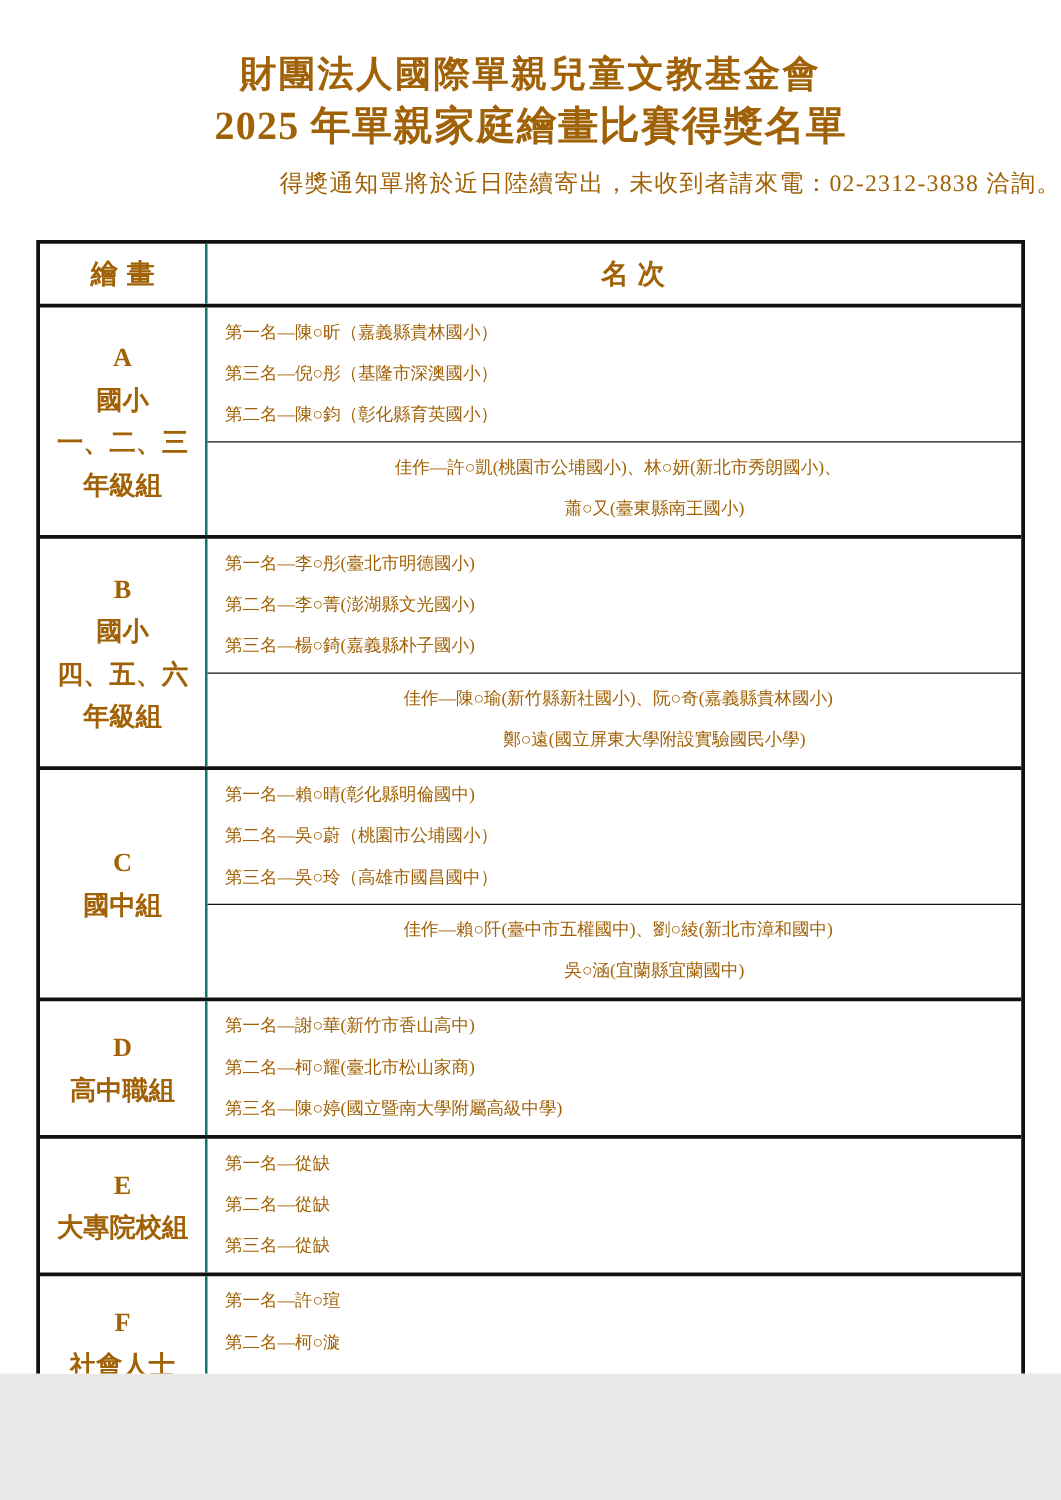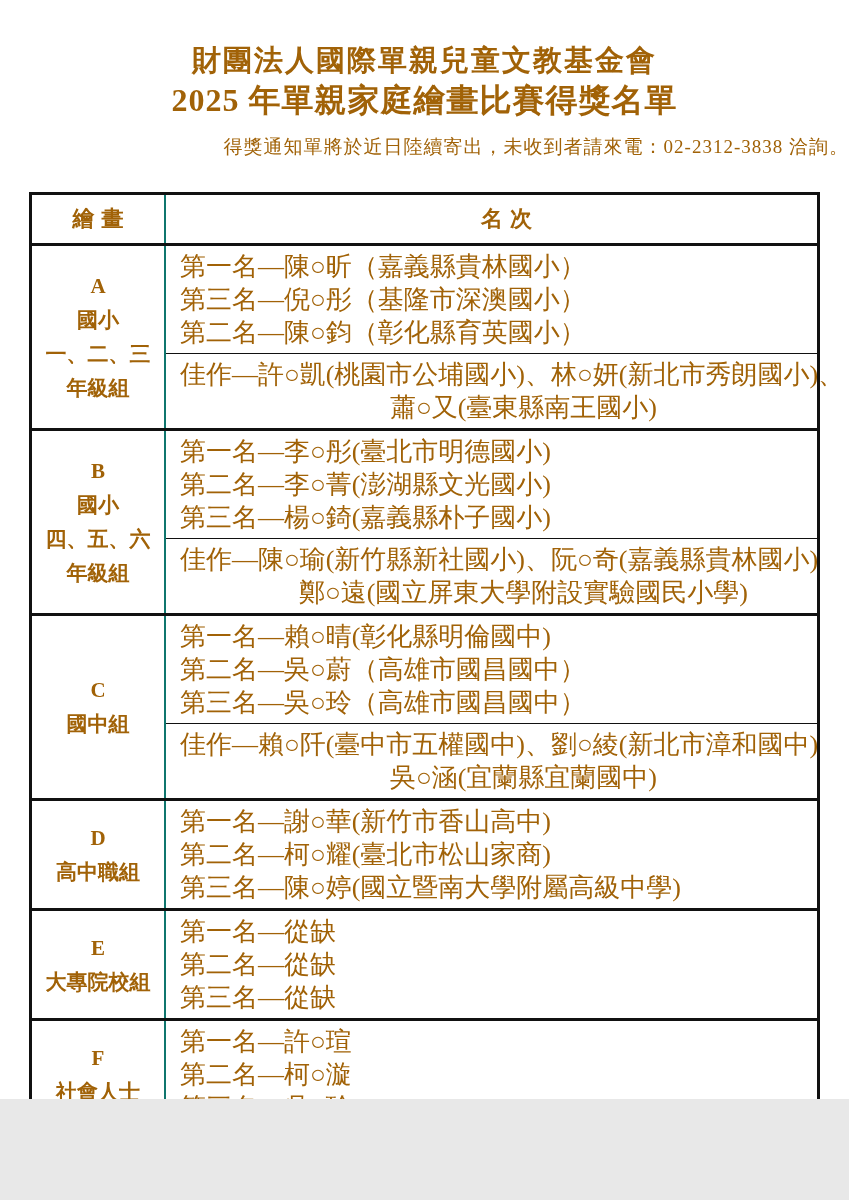--- a/index.html
+++ b/index.html
@@ -70,21 +70,21 @@
   .t-group { border-top: 3px solid #111111; }
   .t-label {
     font-weight: bold;
     font-size: 21px;
     line-height: 34px;
     padding: 6px 2px;
   }
   .block { padding: 4px 8px 4px 14px; }
   .block + .block { border-top: 1.5px solid #111111; text-align: center; }
   .line {
-    font-size: 26px;
+    font-size: 14px;
     line-height: 33px;
     white-space: nowrap;
   }
   .line.indent { padding-left: 58px; }
 </style>
 </head>
 <body>
 
 <div class="page">
   <h1 class="doc-title">財團法人國際單親兒童文教基金會</h1>
@@ -138,21 +138,21 @@
   </div>
 
   <div class="t-row t-group">
     <div class="t-left t-label">
             <div class="label-line">C</div>
             <div class="label-line">國中組</div>
           </div>
     <div class="t-right t-blocks">
             <div class="block">
               <div class="line">第一名—賴○晴(彰化縣明倫國中)</div>
-              <div class="line">第二名—吳○蔚（高雄市國昌國中）</div>
+              <div class="line">第二名—吳○蔚（桃園市公埔國小）</div>
               <div class="line">第三名—吳○玲（高雄市國昌國中）</div>
             </div>
             <div class="block">
               <div class="line">佳作—賴○阡(臺中市五權國中)、劉○綾(新北市漳和國中)</div>
               <div class="line indent">吳○涵(宜蘭縣宜蘭國中)</div>
             </div>
           </div>
   </div>
 
   <div class="t-row t-group">

